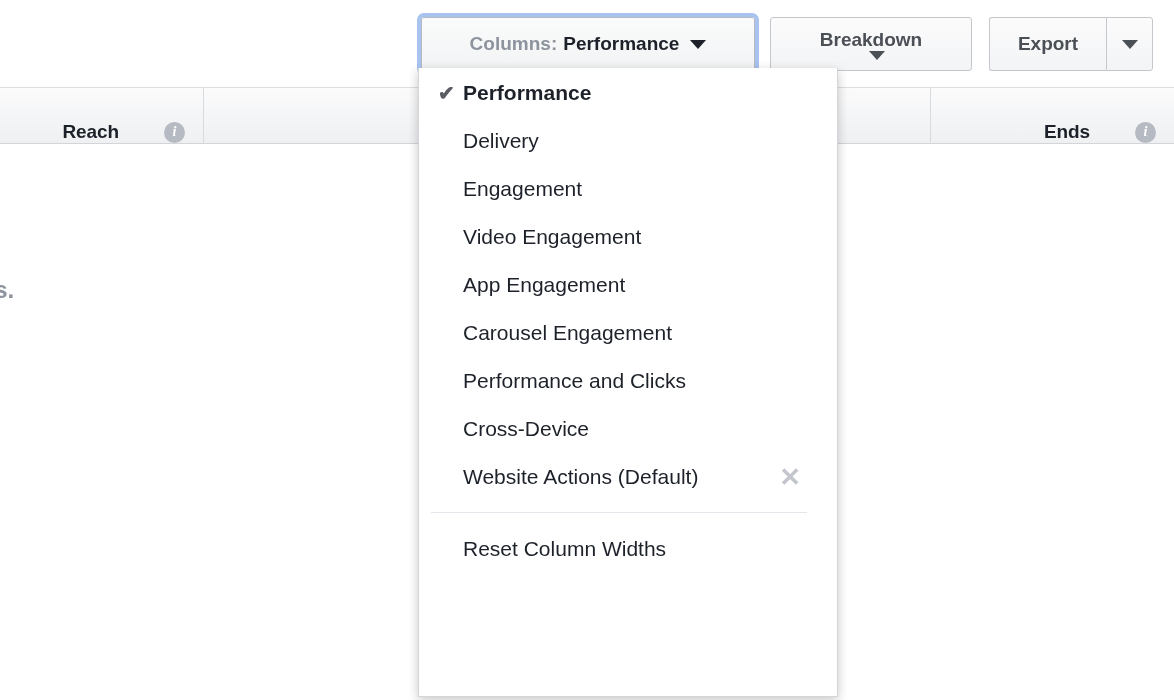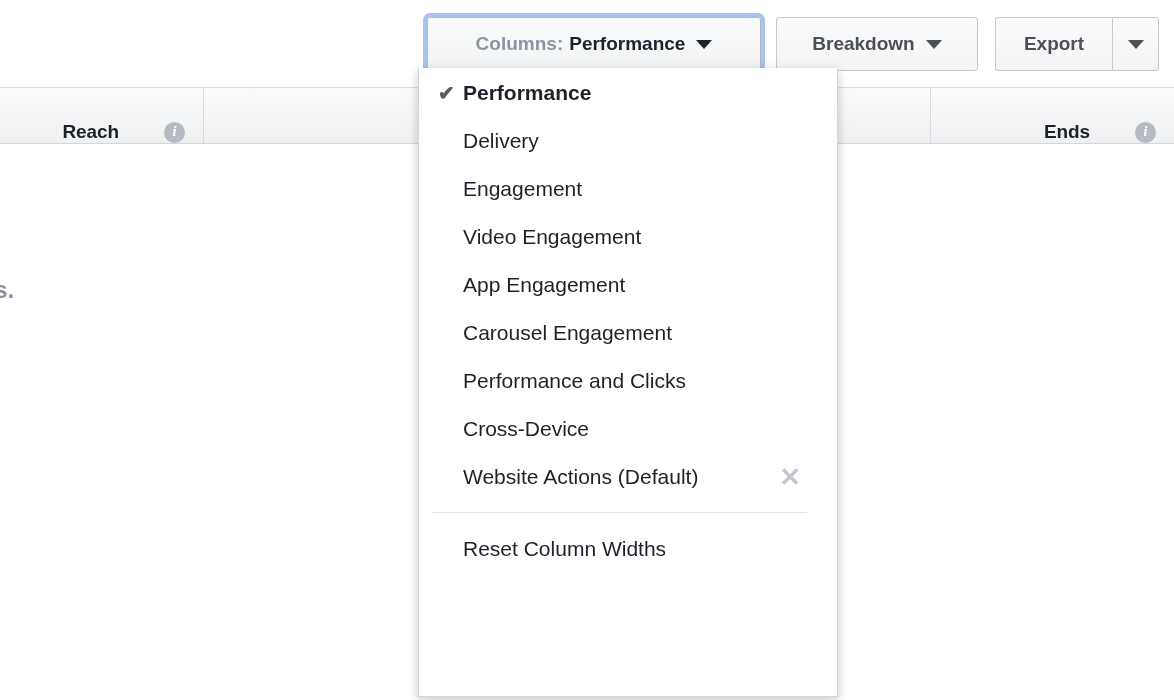--- a/index.html
+++ b/index.html
@@ -45,21 +45,21 @@
     padding-bottom:1px;
   }
 
   .truncated-text {
     position:absolute; left:-28px; top:276px;
     font-size:24px; color:#8d949e; font-weight:bold;
     letter-spacing:-0.2px;
   }
 
   
-  .toolbar { position:absolute; left:14px; top:0; width:982px; height:87px; }
+  .toolbar { position:absolute; left:8px; top:0; width:982px; height:87px; }
 
   .btn {
     position:absolute;
     background:linear-gradient(to bottom, #fbfbfc 0%, #f3f4f5 100%);
     border:1px solid #c4c7cc;
     border-radius:3px;
     display:flex; align-items:center; justify-content:center;
     font-size:19px; font-weight:bold; color:#4b4f56;
     cursor:pointer; user-select:none;
     white-space:nowrap;
@@ -78,21 +78,21 @@
     border-color:#b6b9bf;
     box-shadow:0 0 0 4px #a8c3f0;
     z-index:30;
     background:linear-gradient(to bottom, #fafbfb 0%, #f2f3f4 100%);
   }
   #columns-button .prefix { color:#8d949e; font-weight:bold; }
   #columns-button .value { color:#1d2129; font-weight:bold; margin-left:6px; }
   #columns-button .caret { border-top-color:#1d2129; }
 
   #breakdown-button {
-    left:762px; top:17px; width:202px; height:54px;
+    left:762px; top:17px; width:202px; height:54px;flex-direction:column;
   }
 
   #export-button {
     left:981px; top:17px; width:117px; height:54px;
     border-radius:3px 0 0 3px;
     border-right:none;
     justify-content:center;
   }
   #export-caret-button {
     left:1098px; top:17px; width:47px; height:54px;

